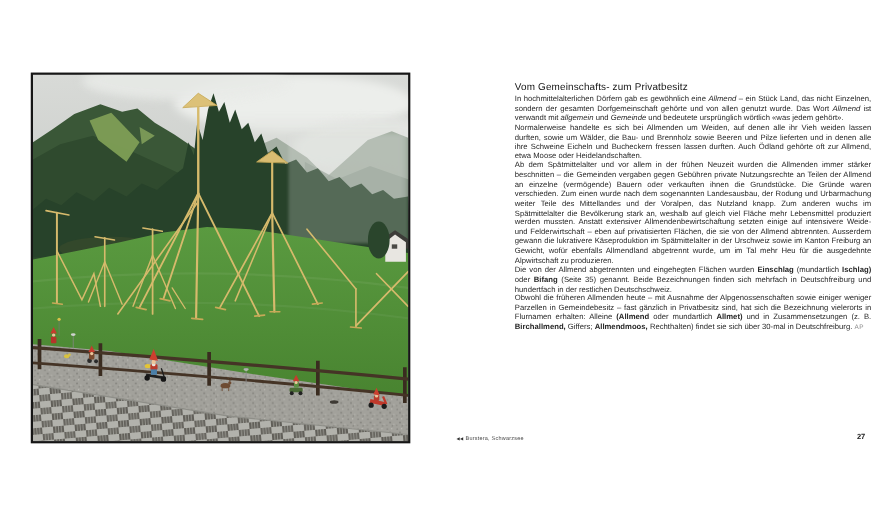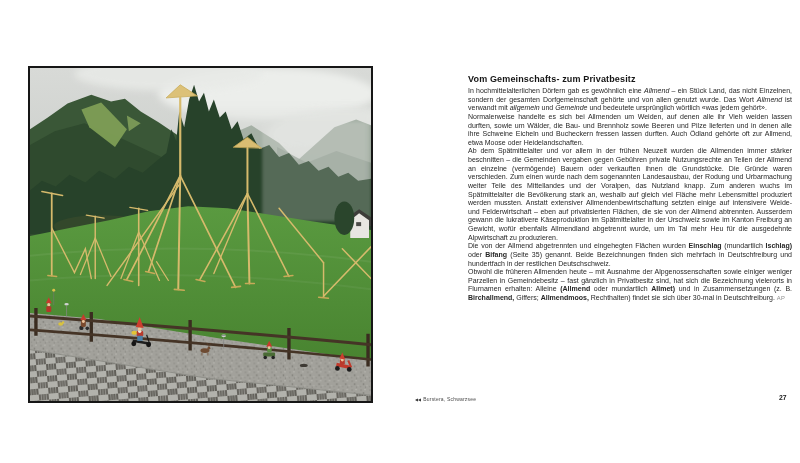--- a/index.html
+++ b/index.html
@@ -6,21 +6,21 @@
   body {
     width:800px; height:463px; background:#ffffff; position:relative; overflow:hidden;
     font-family:"Liberation Sans", sans-serif;
   }
   .photo-frame {
     position:absolute; left:28px; top:66px; width:345px; height:337px;
     border:2px solid #161616; box-sizing:border-box; background:#cfd2cf;
   }
   .photo-frame svg { display:block; width:100%; height:100%; }
   .page-title {
-    position:absolute; left:468px; top:68px; font-size:9px; font-weight:bold;
+    position:absolute; left:468px; top:68px; font-size:9px; font-weight:normal;
     color:#141414; letter-spacing:0.15px; white-space:nowrap;
   }
   .body-text {
     position:absolute; left:468px; top:87px; width:324px;
     font-size:7px; line-height:8.62px; color:#272727; text-align:justify;
   }
   .body-text p { margin:0; }
   .body-text strong { font-weight:bold; }
   .body-text em { font-style:italic; }
   .ap { color:#8f8f8f; font-size:5.8px; letter-spacing:0.4px; }

